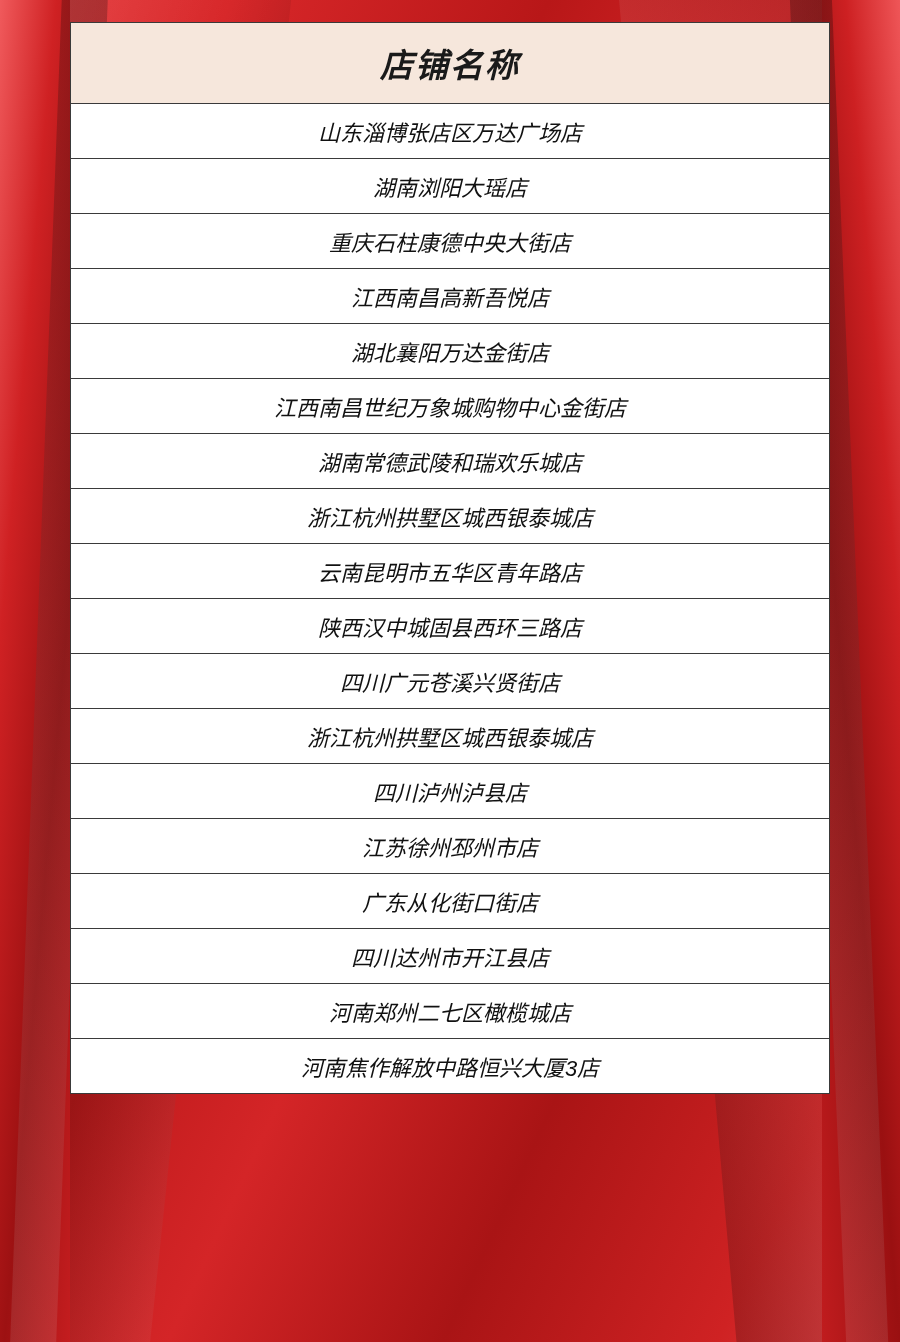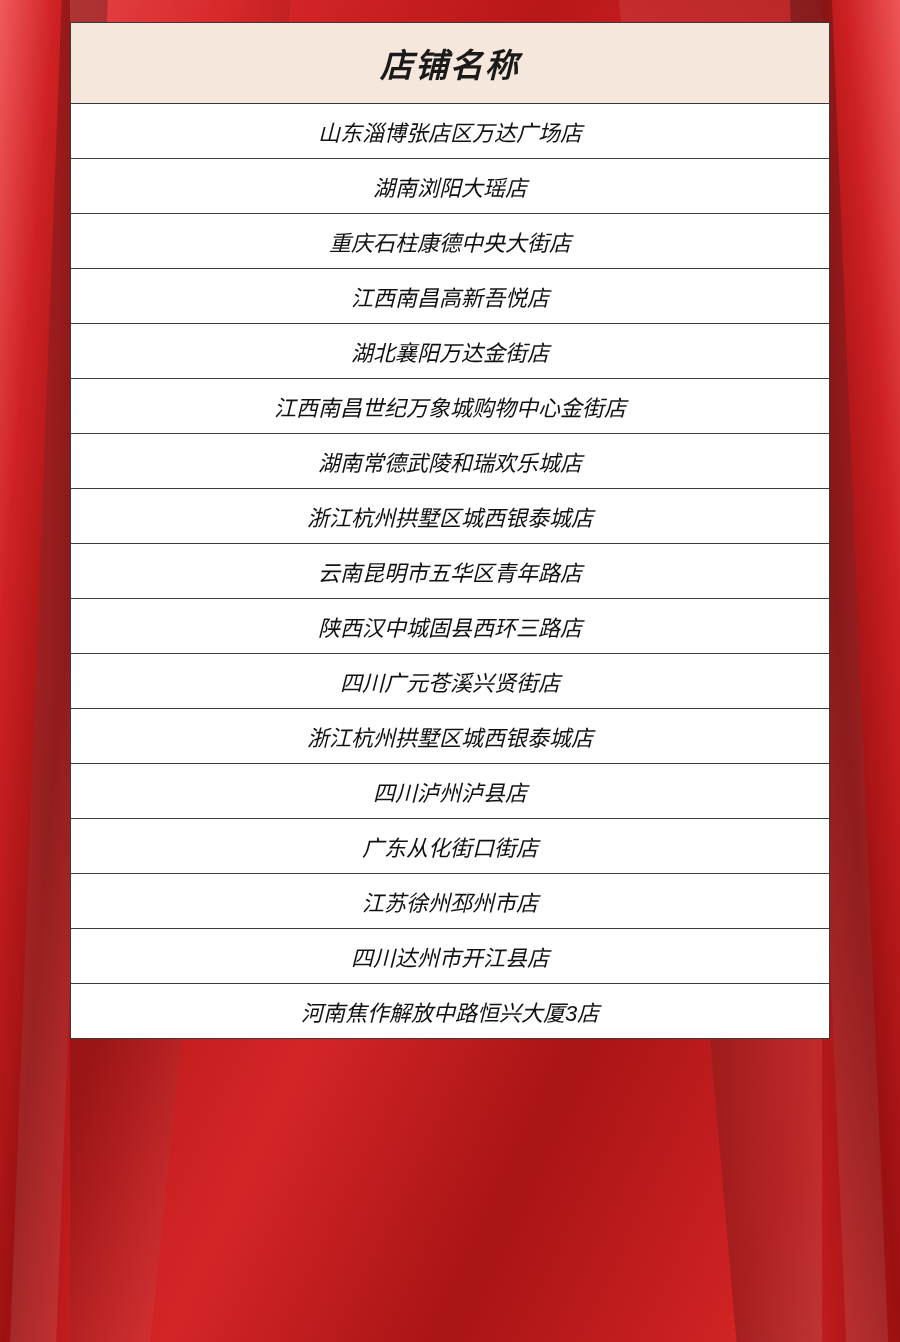--- a/index.html
+++ b/index.html
@@ -157,26 +157,29 @@
         <tr>
           <td>四川广元苍溪兴贤街店</td>
         </tr>
         <tr>
           <td>浙江杭州拱墅区城西银泰城店</td>
         </tr>
         <tr>
           <td>四川泸州泸县店</td>
         </tr>
         <tr>
+          <td>江苏徐州邳州市店</td>
+        </tr>
+        <tr>
           <td>广东从化街口街店</td>
         </tr>
         <tr>
-          <td>江苏徐州邳州市店</td>
+          <td>四川达州市开江县店</td>
         </tr>
         <tr>
-          <td>四川达州市开江县店</td>
+          <td>河南郑州二七区橄榄城店</td>
         </tr>
         <tr>
           <td>河南焦作解放中路恒兴大厦3店</td>
         </tr>
       </tbody>
   </table>
 </div>
 
 </body></html>

